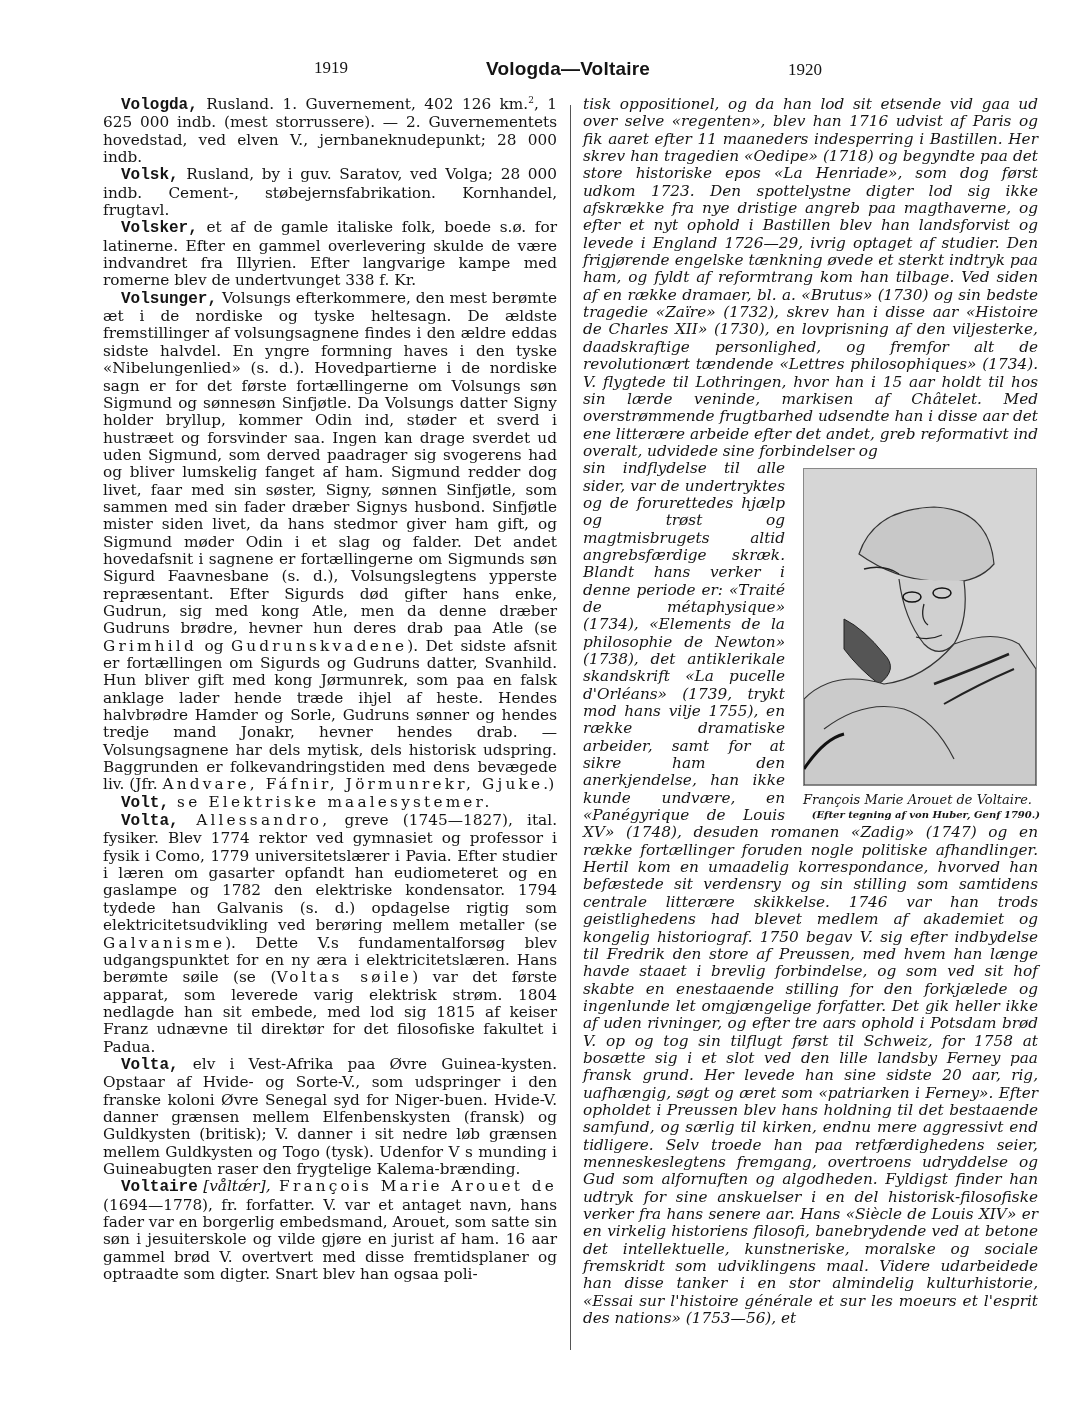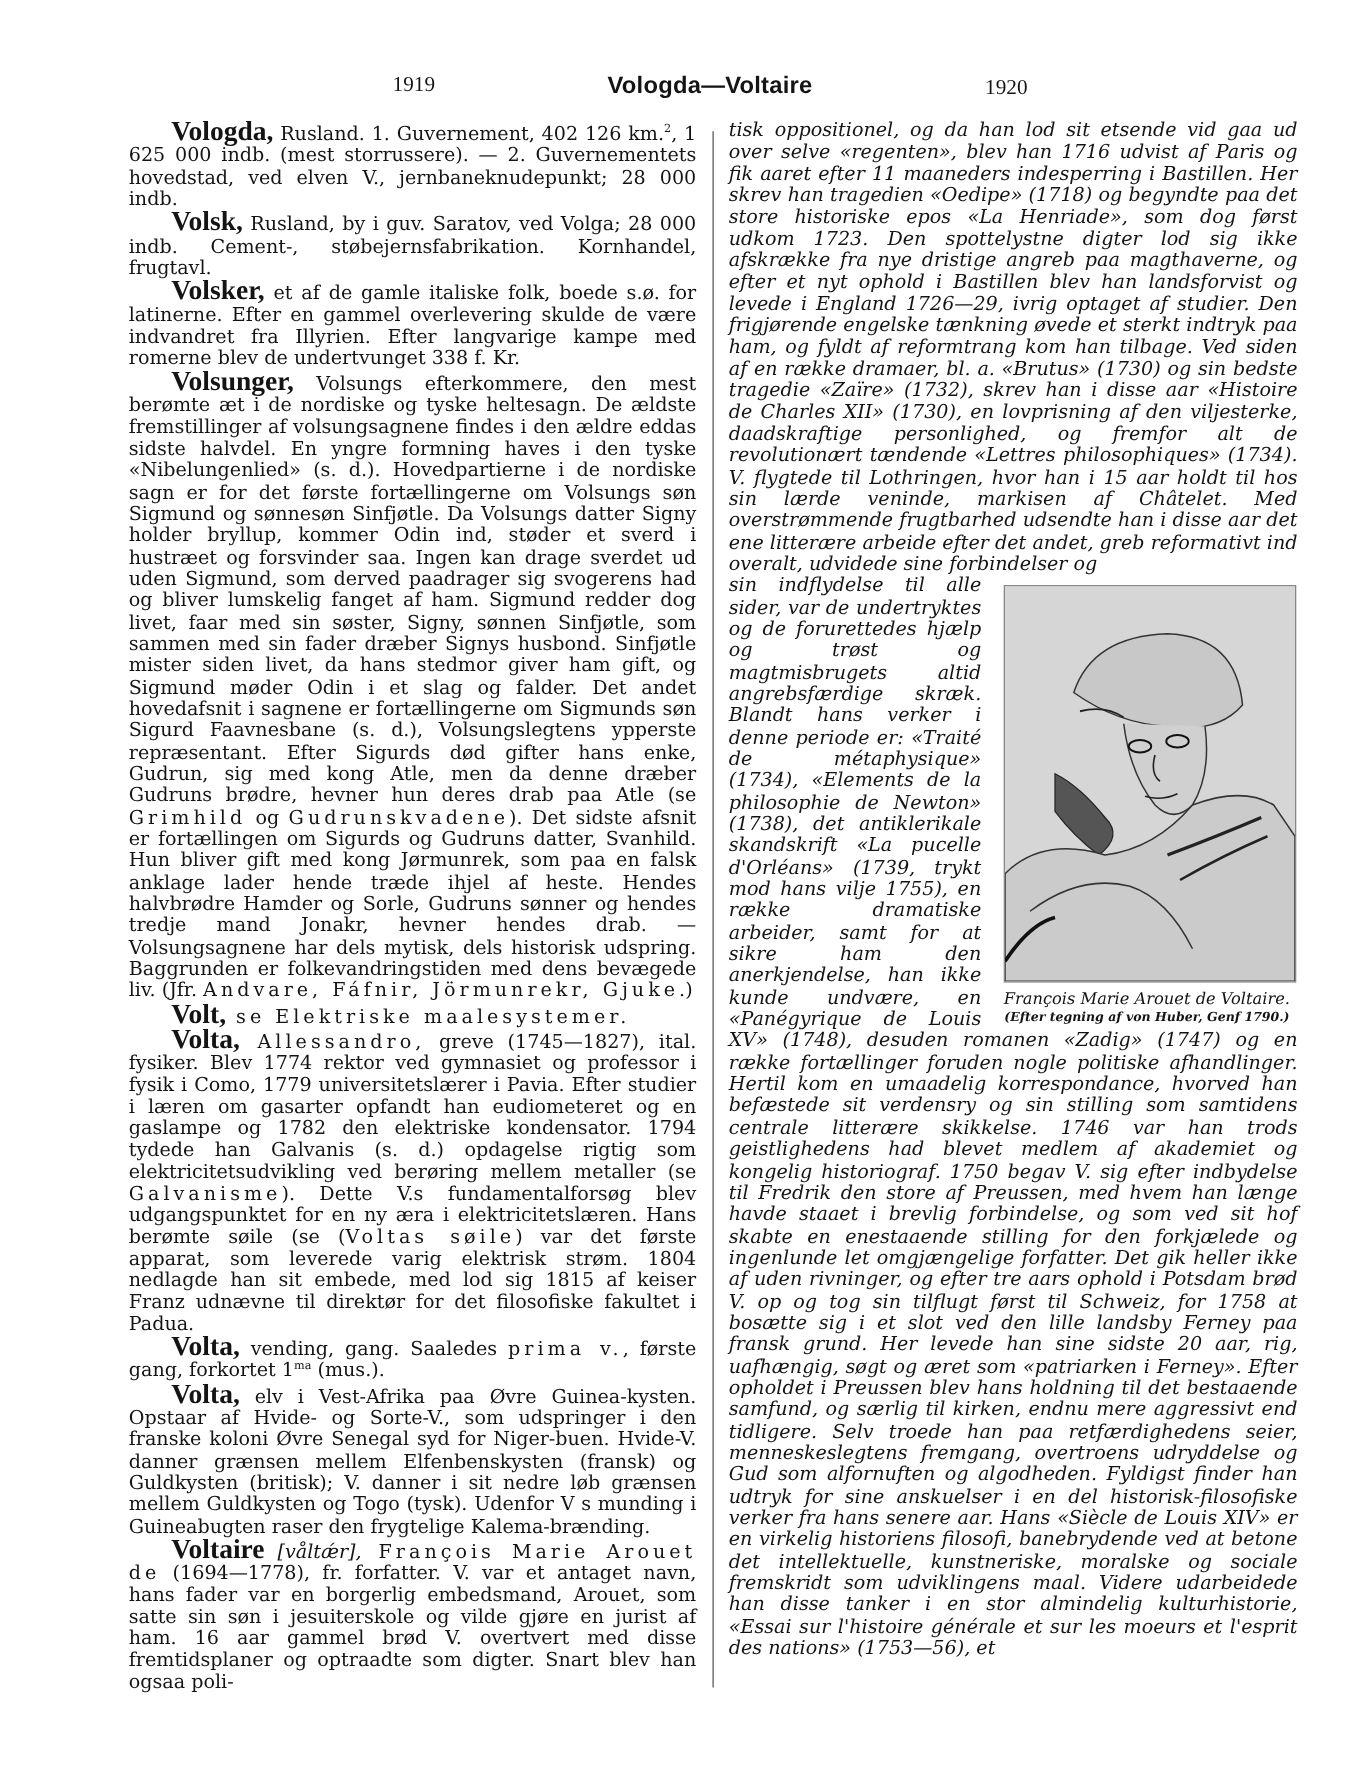--- a/index.html
+++ b/index.html
@@ -13,30 +13,30 @@
   .pg-right { position: absolute; left: 788px; top: 2px; font-size: 17px; font-family: "Liberation Serif", serif; }
   .running-title { position: absolute; left: 486px; top: 0; font-size: 19px; font-weight: bold; font-family: "Liberation Sans", sans-serif; letter-spacing: 0.2px; }
 
   .col { position: absolute; top: 96px; font-size: 15.3px; line-height: 17.35px; text-align: justify; }
   .col-left { left: 103px; width: 454px; }
   .col-right { left: 583px; width: 455px; font-style: italic; }
   .divider { position: absolute; left: 570px; top: 105px; width: 1px; height: 1245px; background: #555; }
 
   .col p { margin: 0; text-indent: 18px; }
   .col p.cont { text-indent: 0; }
-  .hw { font-family: Liberation Serif, serif; font-weight: bold; font-size: 22px; margin-left: 16px; }
+  .hw { font-family: Liberation Mono, monospace; font-weight: bold; font-size: 16px; }
   .sp { letter-spacing: 3.2px; }
   .it { font-style: italic; }
   sup { font-size: 9px; line-height: 0; }
 
   .figure { float: right; width: 245px; margin: 8px -2px 2px 10px; text-align: center; }
   .portrait { width: 232px; height: 316px; margin-left: 8px; background: #d9d9d9; border: 1px solid #888; position: relative; overflow: hidden; }
   .portrait svg { width: 100%; height: 100%; display: block; }
   .cap1 { font-size: 13px; line-height: 16px; margin-top: 6px; text-indent: 0; }
-  .cap2 { font-size: 10px; line-height: 14px; font-weight: bold; text-indent: 0; text-align: center; }
+  .cap2 { font-size: 10px; line-height: 14px; font-weight: bold; text-indent: 0; text-align: right; }
 </style>
 </head>
 <body>
 
 <div class="header">
   <span class="pg-left">1919</span>
   <span class="running-title">Vologda—Voltaire</span>
   <span class="pg-right">1920</span>
 </div>
 
@@ -47,21 +47,20 @@
   <p><span class="hw">Volsk,</span><span> Rusland, by i guv. Saratov, ved Volga; 28 000 indb. Cement-, støbejernsfabrikation. Kornhandel, frugtavl.</span></p>
 
   <p><span class="hw">Volsker,</span><span> et af de gamle italiske folk, boede s.ø. for latinerne. Efter en gammel overlevering skulde de være indvandret fra Illyrien. Efter langvarige kampe med romerne blev de undertvunget 338 f. Kr.</span></p>
 
   <p><span class="hw">Volsunger,</span><span> Volsungs efterkommere, den mest berømte æt i de nordiske og tyske heltesagn. De ældste fremstillinger af volsungsagnene findes i den ældre eddas sidste halvdel. En yngre formning haves i den tyske «Nibelungenlied» (s. d.). Hovedpartierne i de nordiske sagn er for det første fortællingerne om Volsungs søn Sigmund og sønnesøn Sinfjøtle. Da Volsungs datter Signy holder bryllup, kommer Odin ind, støder et sverd i hustræet og forsvinder saa. Ingen kan drage sverdet ud uden Sigmund, som derved paadrager sig svogerens had og bliver lumskelig fanget af ham. Sigmund redder dog livet, faar med sin søster, Signy, sønnen Sinfjøtle, som sammen med sin fader dræber Signys husbond. Sinfjøtle mister siden livet, da hans stedmor giver ham gift, og Sigmund møder Odin i et slag og falder. Det andet hovedafsnit i sagnene er fortællingerne om Sigmunds søn Sigurd Faavnesbane (s. d.), Volsungslegtens ypperste repræsentant. Efter Sigurds død gifter hans enke, Gudrun, sig med kong Atle, men da denne dræber Gudruns brødre, hevner hun deres drab paa Atle (se </span><span class="sp">Grimhild</span><span> og </span><span class="sp">Gudrunskvadene</span><span>). Det sidste afsnit er fortællingen om Sigurds og Gudruns datter, Svanhild. Hun bliver gift med kong Jørmunrek, som paa en falsk anklage lader hende træde ihjel af heste. Hendes halvbrødre Hamder og Sorle, Gudruns sønner og hendes tredje mand Jonakr, hevner hendes drab. — Volsungsagnene har dels mytisk, dels historisk udspring. Baggrunden er folkevandringstiden med dens bevægede liv. (Jfr. </span><span class="sp">Andvare, Fáfnir, Jörmunrekr, Gjuke</span><span>.)</span></p>
 
   <p><span class="hw">Volt,</span><span class="sp"> se Elektriske maalesystemer.</span></p>
 
   <p><span class="hw">Volta,</span><span class="sp"> Allessandro,</span><span> greve (1745—1827), ital. fysiker. Blev 1774 rektor ved gymnasiet og professor i fysik i Como, 1779 universitetslærer i Pavia. Efter studier i læren om gasarter opfandt han eudiometeret og en gaslampe og 1782 den elektriske kondensator. 1794 tydede han Galvanis (s. d.) opdagelse rigtig som elektricitetsudvikling ved berøring mellem metaller (se </span><span class="sp">Galvanisme</span><span>). Dette V.s fundamentalforsøg blev udgangspunktet for en ny æra i elektricitetslæren. Hans berømte søile (se (</span><span class="sp">Voltas søile</span><span>) var det første apparat, som leverede varig elektrisk strøm. 1804 nedlagde han sit embede, med lod sig 1815 af keiser Franz udnævne til direktør for det filosofiske fakultet i Padua.</span></p>
 
-  <p><span class="hw">Volta,</span><span> vending, gang. Saaledes </span><span class="sp">prima v.</span><span>, første gang, forkortet 1</span><sup>ma</sup><span> (mus.).</span></p>
 
   <p><span class="hw">Volta,</span><span> elv i Vest-Afrika paa Øvre Guinea-kysten. Opstaar af Hvide- og Sorte-V., som udspringer i den franske koloni Øvre Senegal syd for Niger-buen. Hvide-V. danner grænsen mellem Elfenbenskysten (fransk) og Guldkysten (britisk); V. danner i sit nedre løb grænsen mellem Guldkysten og Togo (tysk). Udenfor V s munding i Guineabugten raser den frygtelige Kalema-brænding.</span></p>
 
   <p><span class="hw">Voltaire</span><span class="it"> [våltǽr],</span><span class="sp"> François Marie Arouet de</span><span> (1694—1778), fr. forfatter. V. var et antaget navn, hans fader var en borgerlig embedsmand, Arouet, som satte sin søn i jesuiterskole og vilde gjøre en jurist af ham. 16 aar gammel brød V. overtvert med disse fremtidsplaner og optraadte som digter. Snart blev han ogsaa poli-</span></p>
 </div>
 
 <div class="divider"></div>
 
 <div class="col col-right">
   <p class="cont">tisk oppositionel, og da han lod sit etsende vid gaa ud over selve «regenten», blev han 1716 udvist af Paris og fik aaret efter 11 maaneders indesperring i Bastillen. Her skrev han tragedien «Oedipe» (1718) og begyndte paa det store historiske epos «La Henriade», som dog først udkom 1723. Den spottelystne digter lod sig ikke afskrække fra nye dristige angreb paa magthaverne, og efter et nyt ophold i Bastillen blev han landsforvist og levede i England 1726—29, ivrig optaget af studier. Den frigjørende engelske tænkning øvede et sterkt indtryk paa ham, og fyldt af reformtrang kom han tilbage. Ved siden af en række dramaer, bl. a. «Brutus» (1730) og sin bedste tragedie «Zaïre» (1732), skrev han i disse aar «Histoire de Charles XII» (1730), en lovprisning af den viljesterke, daadskraftige personlighed, og fremfor alt de revolutionært tændende «Lettres philosophiques» (1734). V. flygtede til Lothringen, hvor han i 15 aar holdt til hos sin lærde veninde, markisen af Châtelet. Med overstrømmende frugtbarhed udsendte han i disse aar det ene litterære arbeide efter det andet, greb reformativt ind overalt, udvidede sine forbindelser og</p>

